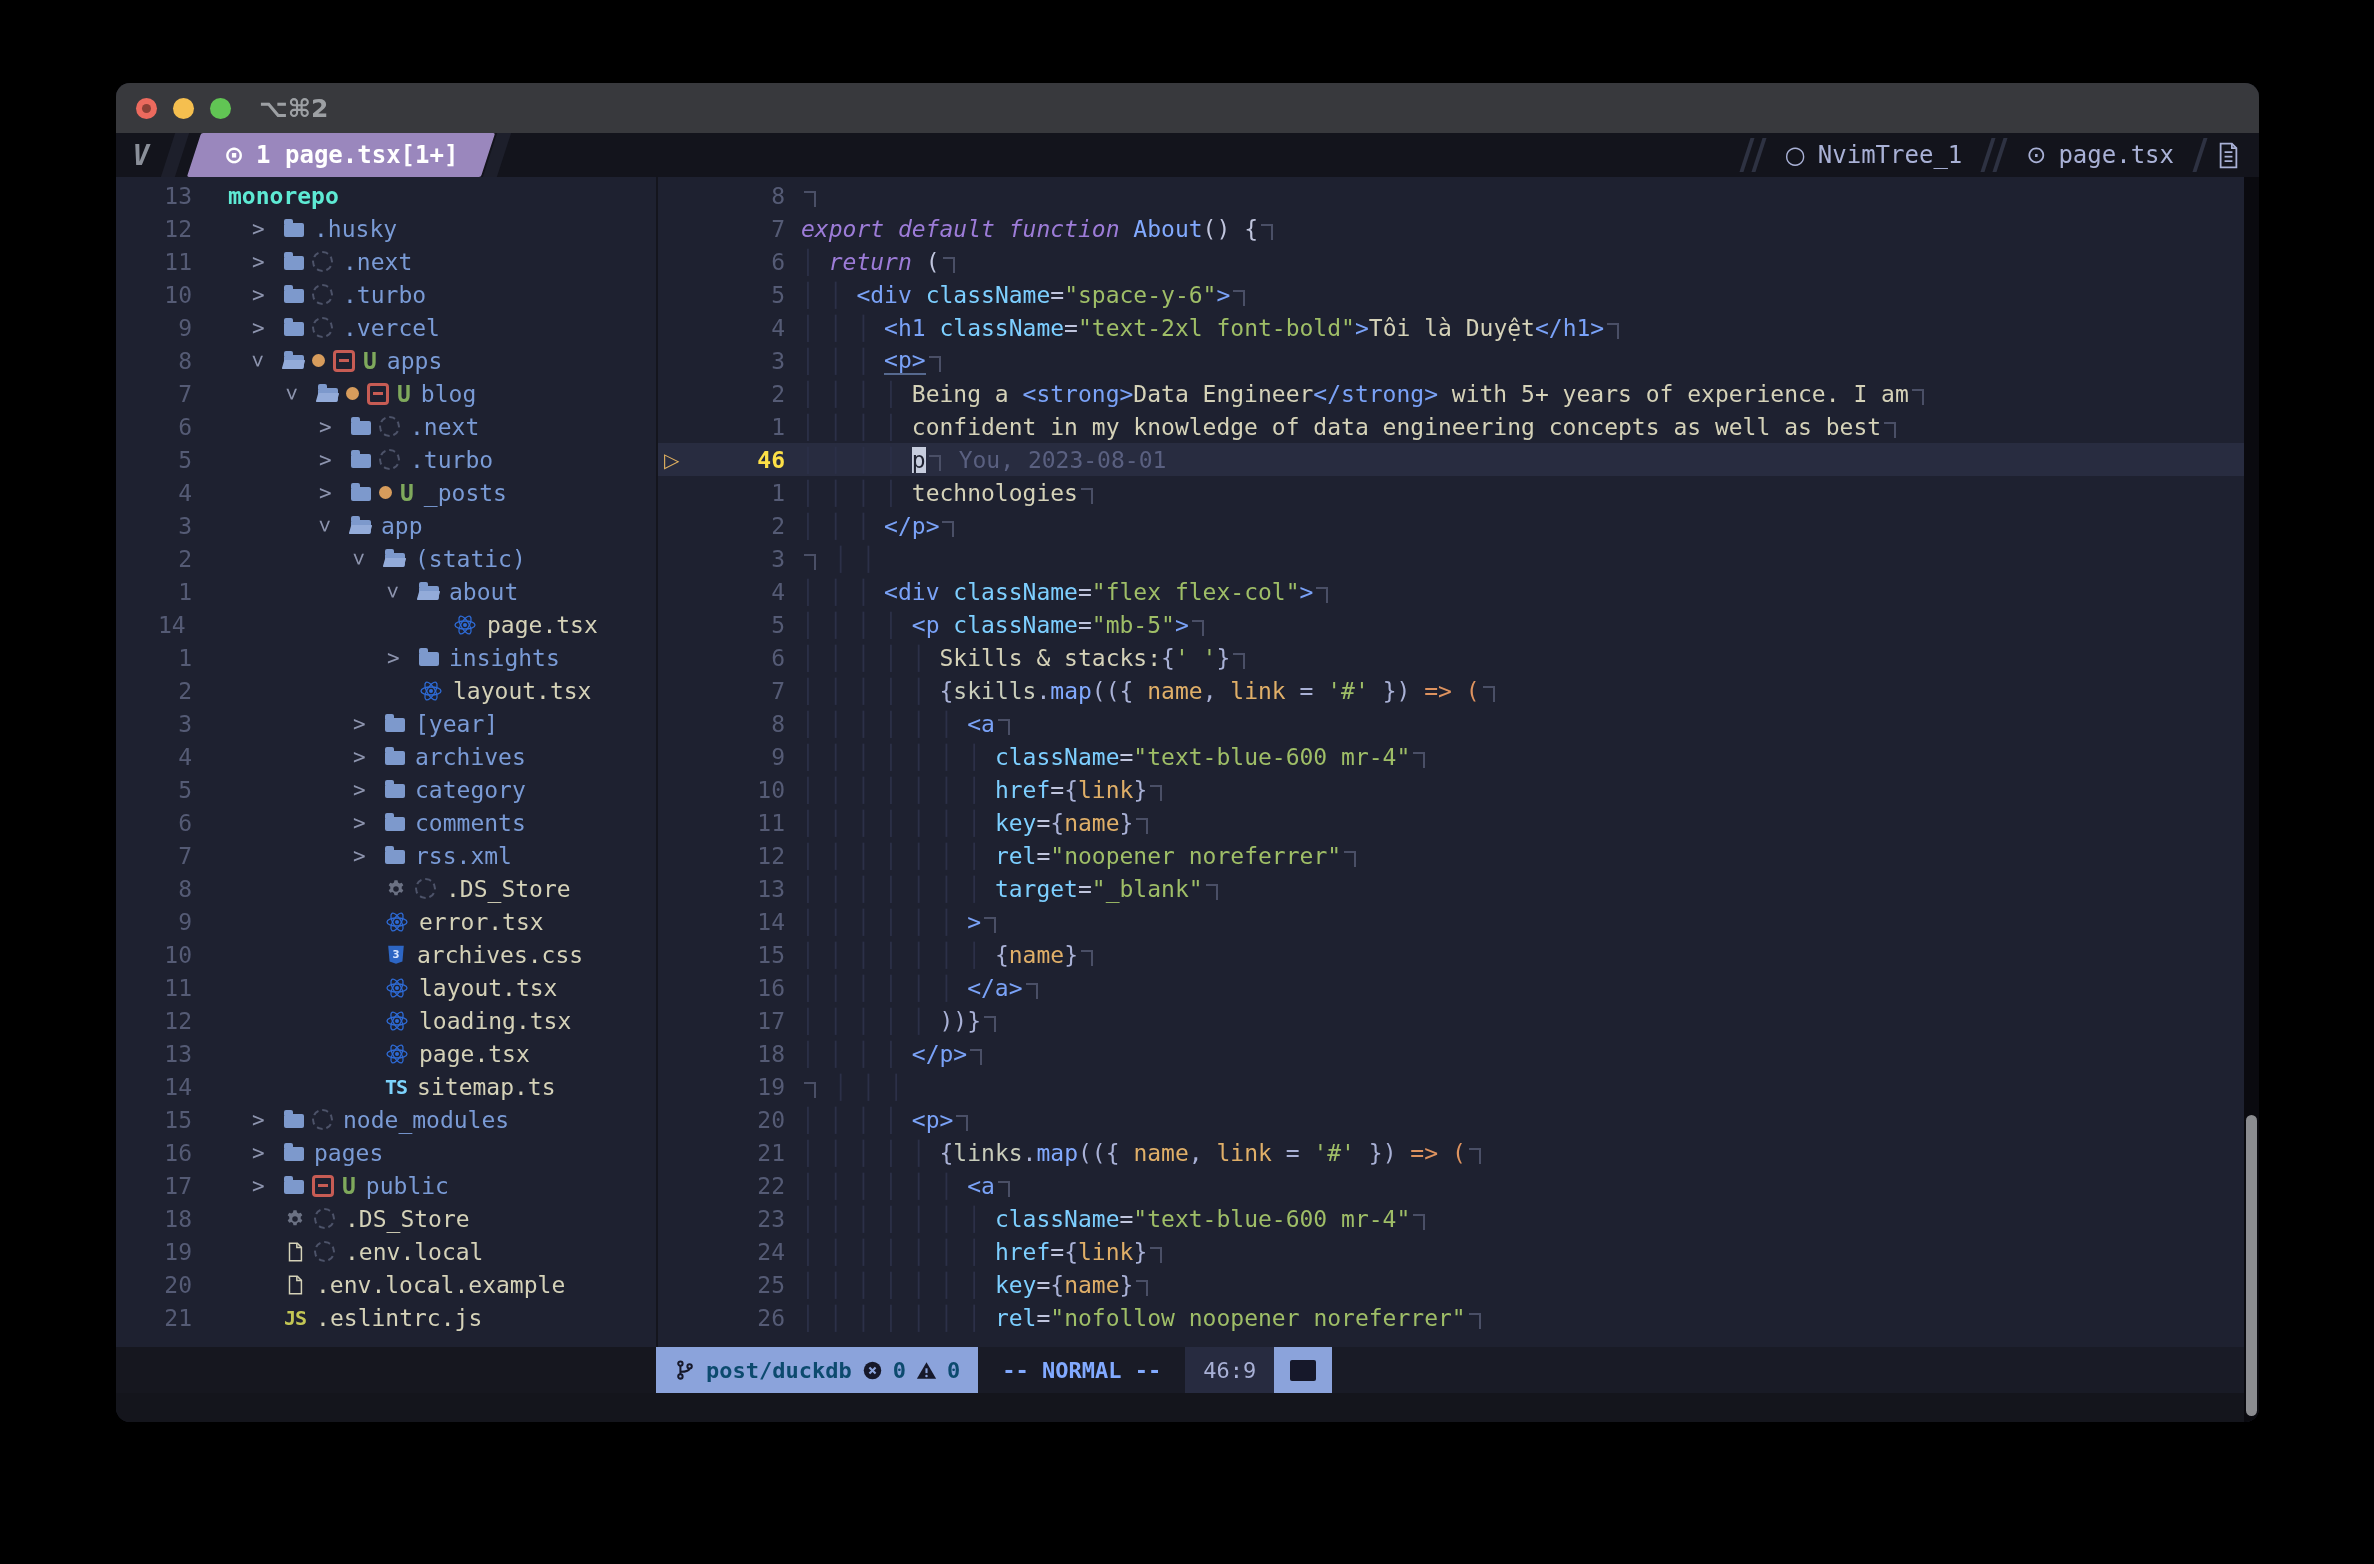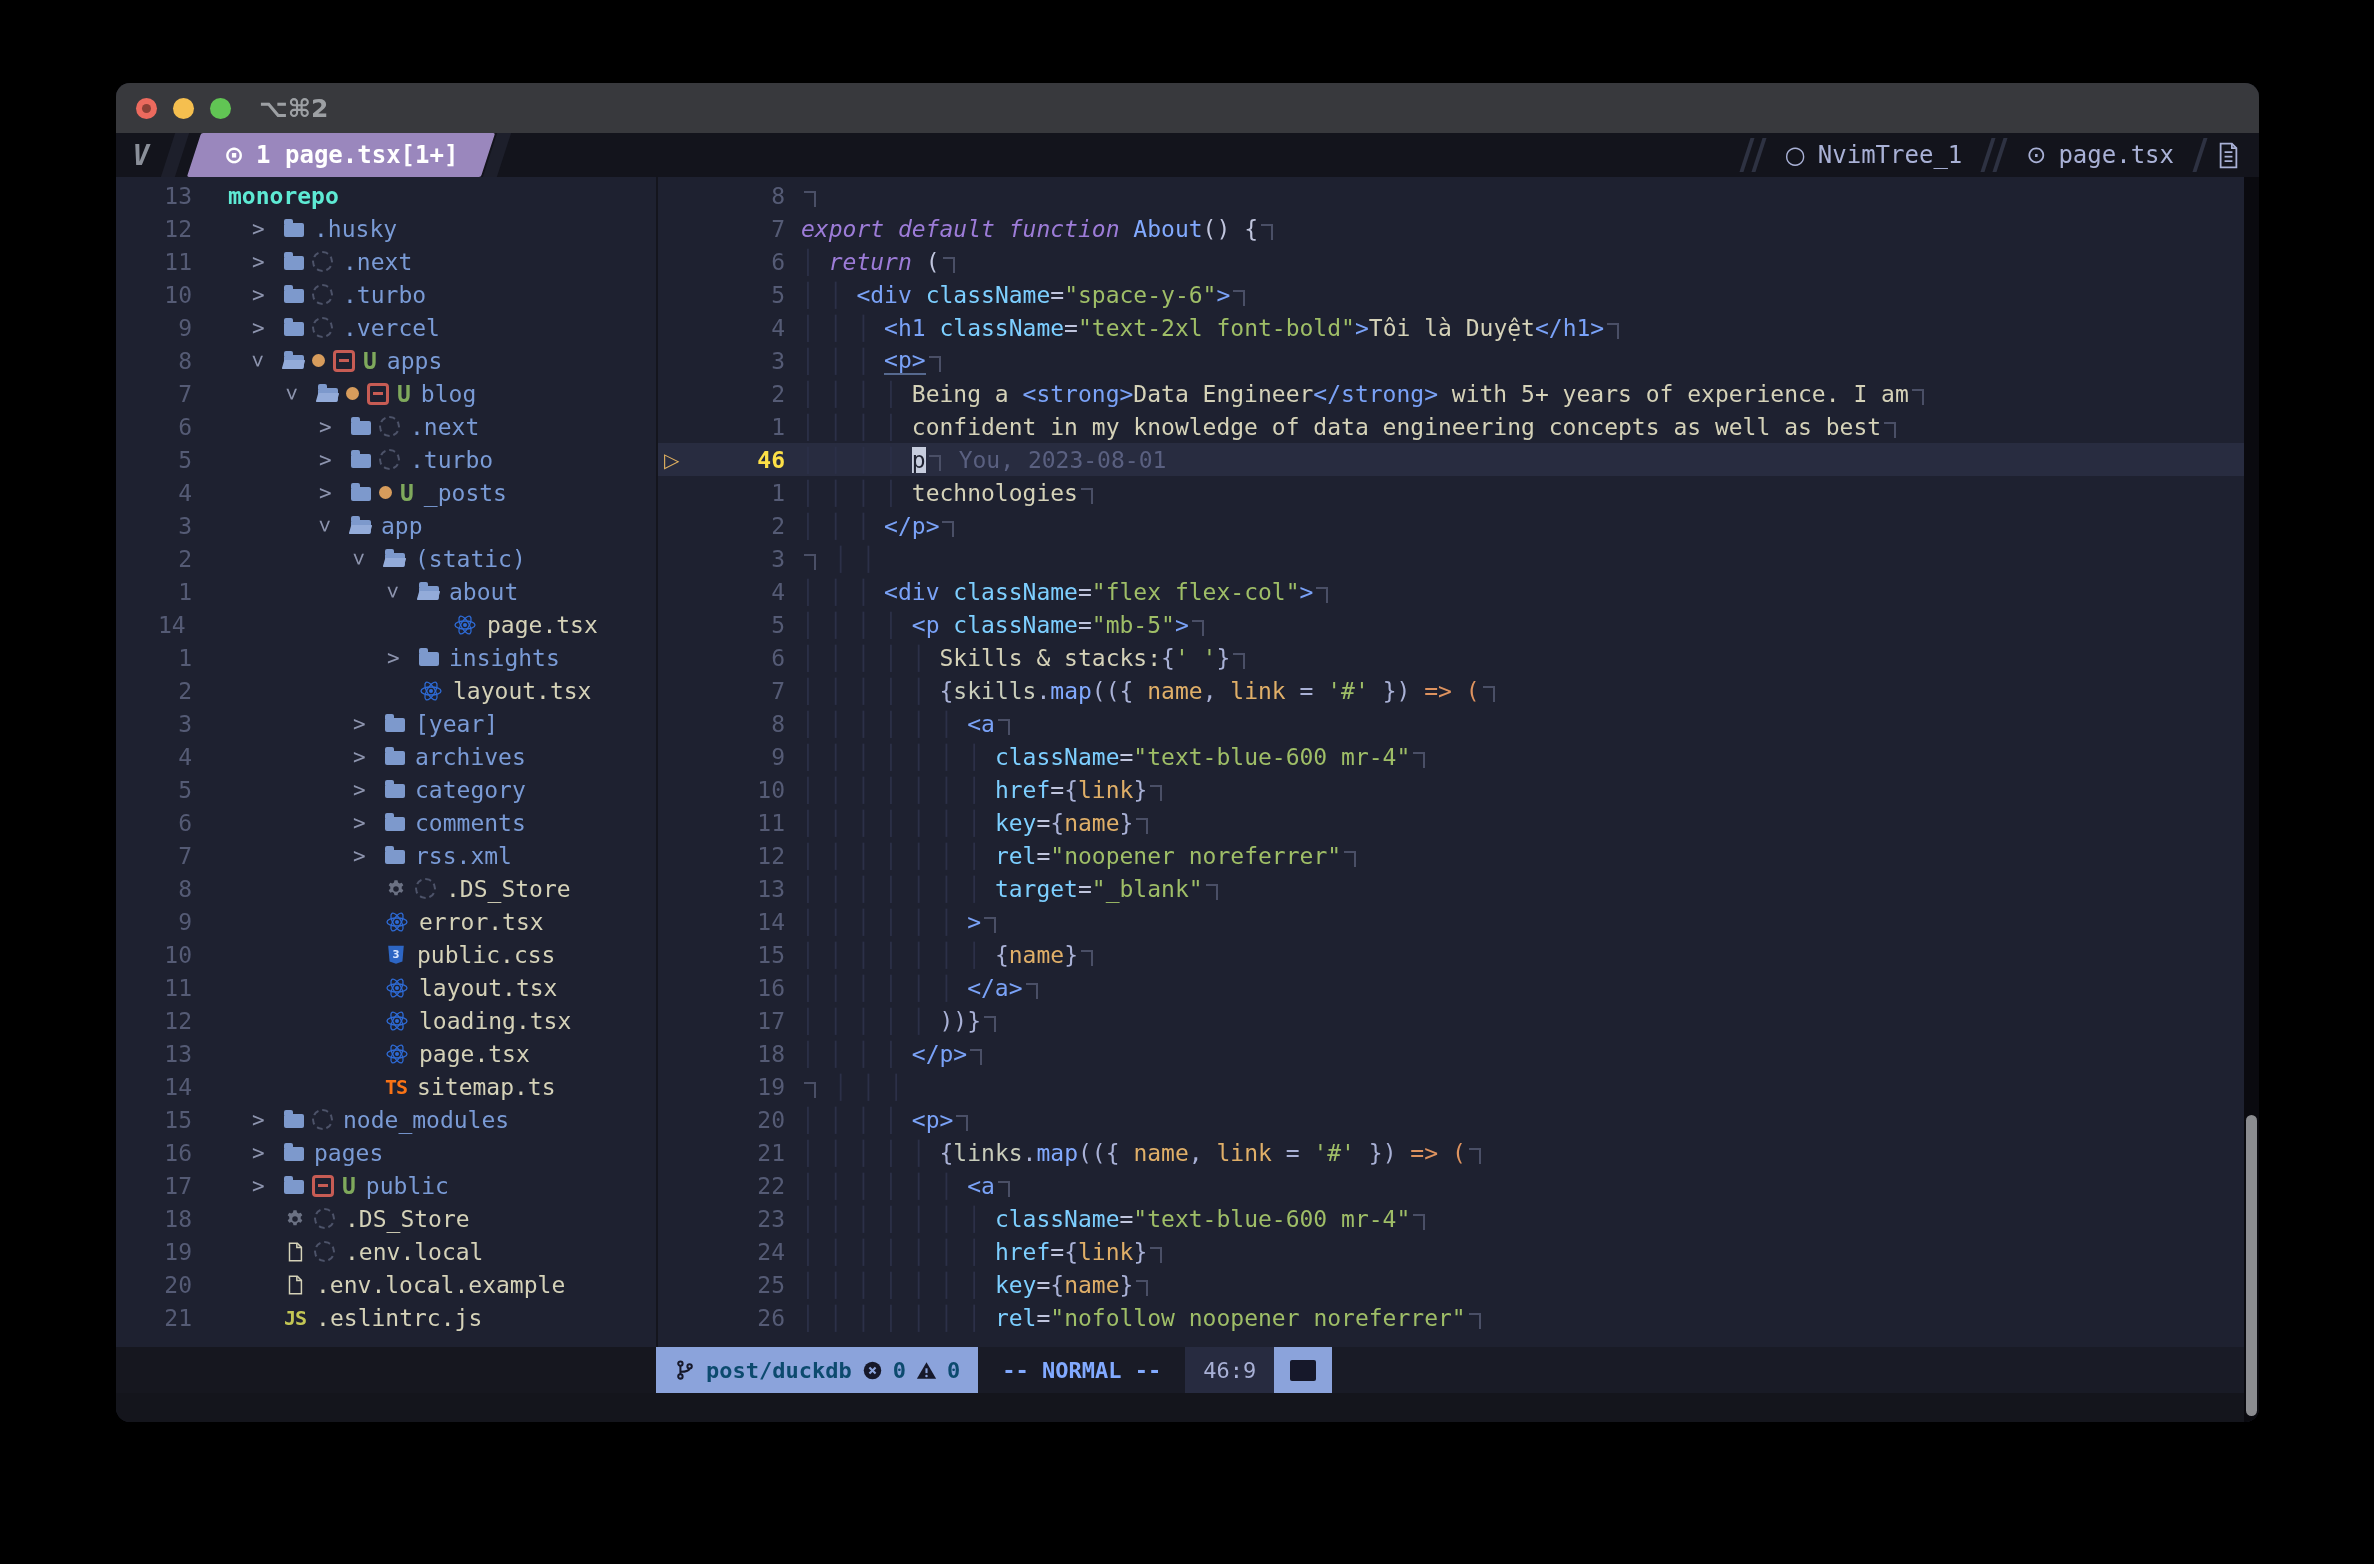--- a/index.html
+++ b/index.html
@@ -49,21 +49,21 @@
   .nm-root{color:#5eead4;font-weight:bold;}
   .ic-folder{position:relative;width:20px;height:14px;background:#7d99cc;border-radius:2px;display:inline-block;flex:none;margin-top:2px;}
   .ic-folder::before{content:"";position:absolute;top:-4px;left:0;width:9px;height:5px;background:#7d99cc;border-radius:2px 2px 0 0;}
   .ic-folder.open::after{content:"";position:absolute;left:-1px;bottom:0;width:21px;height:9px;background:#93abd9;transform:skewX(-16deg);border-radius:1px;}
   .ic-svg{flex:none;display:block;}
   .ic-dash{width:17px;height:17px;border:2px dashed #4d5369;border-radius:50%;display:inline-block;flex:none;margin-left:8px;}
   .ic-dot{width:13px;height:13px;background:#d79c5c;border-radius:50%;display:inline-block;flex:none;margin-left:8px;}
   .ic-box{width:16px;height:16px;border:3px solid #c75c54;border-radius:4px;display:inline-block;flex:none;position:relative;margin-left:8px;}
   .ic-box::after{content:"";position:absolute;left:3px;top:6px;width:10px;height:3px;background:#c75c54;}
   .ic-u{color:#7fa95c;font-weight:bold;margin-left:8px;}
-  .ic-ts{color:#f97316;font-weight:bold;font-size:20px;letter-spacing:-1px;}
+  .ic-ts{color:#7dd3fc;font-weight:bold;font-size:20px;letter-spacing:-1px;}
   .ic-js{color:#c3c654;font-weight:bold;font-size:20px;letter-spacing:-1px;}
   .deco{display:flex;align-items:center;}
   .ticon{margin-left:2px;display:flex;align-items:center;}
   
   .crow{height:33px;display:flex;align-items:center;font-size:23px;}
   .crow.cur{background:#282c40;}
   .sign{width:26px;flex:none;padding-left:6px;color:#e0b05f;font-size:20px;font-family:"DejaVu Sans",sans-serif;}
   .cnum{width:111px;flex:none;text-align:right;padding-right:16px;box-sizing:border-box;color:#555b75;}
   .crow.cur .cnum{color:#fde047;font-weight:bold;}
   .ctext{white-space:pre;flex:none;display:flex;align-items:center;}
@@ -446,21 +446,21 @@
           <span class="tnum">10</span>
           <span class="tgap"></span>
           <span class="tind" style="width:135px"></span>
           <span class="chevslot"></span>
           <span class="ticon">
             <svg class="ic-svg" width="22" height="22" viewBox="0 0 24 24">
               <path d="M3.5 2h17l-1.5 17L12 21.5 5 19z" fill="#2d66c4"></path>
               <text x="12" y="15.5" text-anchor="middle" font-size="11" font-weight="bold" fill="#d6e5ff" font-family="DejaVu Sans, sans-serif">3</text>
             </svg>
           </span>
-          <span class="tname nm-file">public.css</span>
+          <span class="tname nm-file">archives.css</span>
         </div>
         <div class="trow">
           <span class="tnum">11</span>
           <span class="tgap"></span>
           <span class="tind" style="width:135px"></span>
           <span class="chevslot"></span>
           <span class="ticon">
             <svg class="ic-svg" width="24" height="24" viewBox="0 0 24 24">
               <g fill="none" stroke="#2e6bd6" stroke-width="1.3">
                 <ellipse cx="12" cy="12" rx="10" ry="4"></ellipse>

